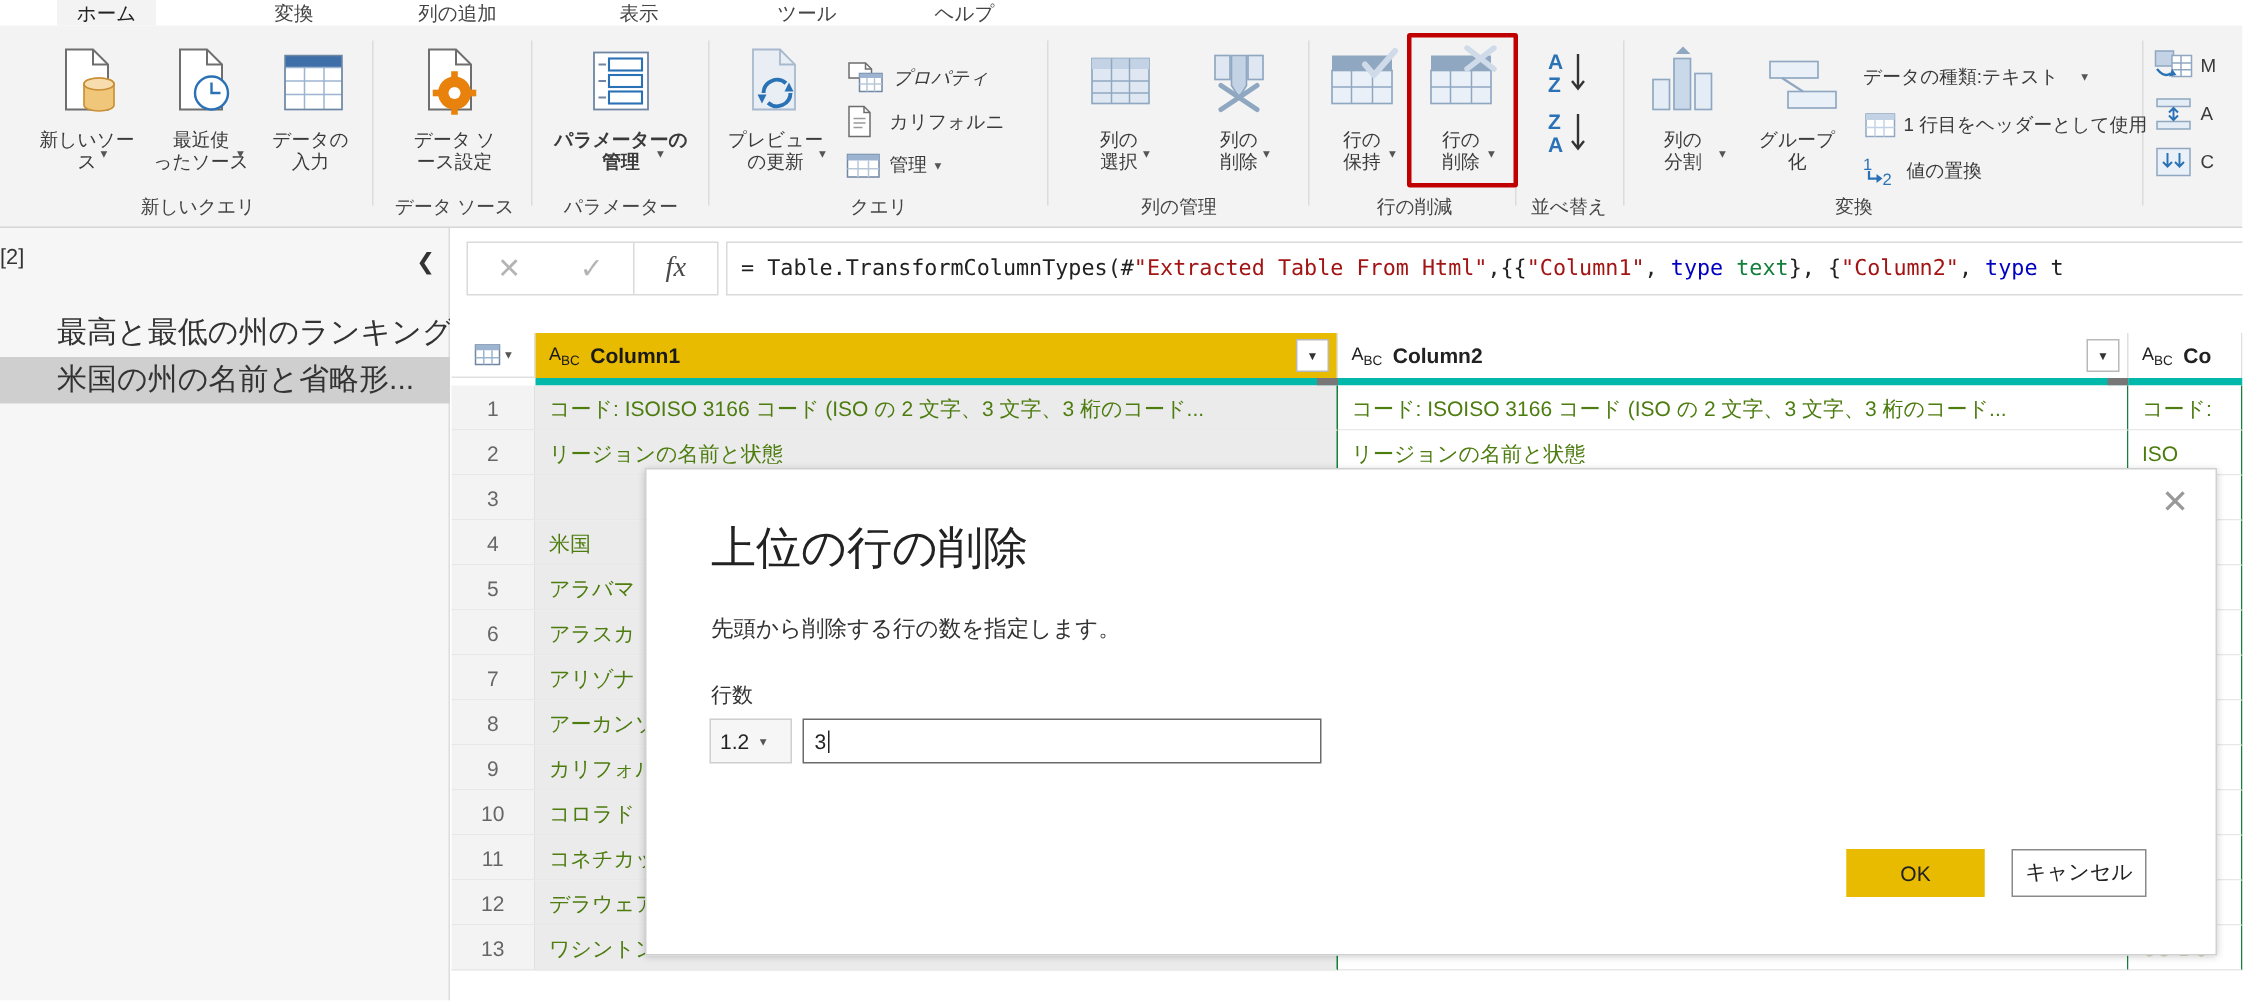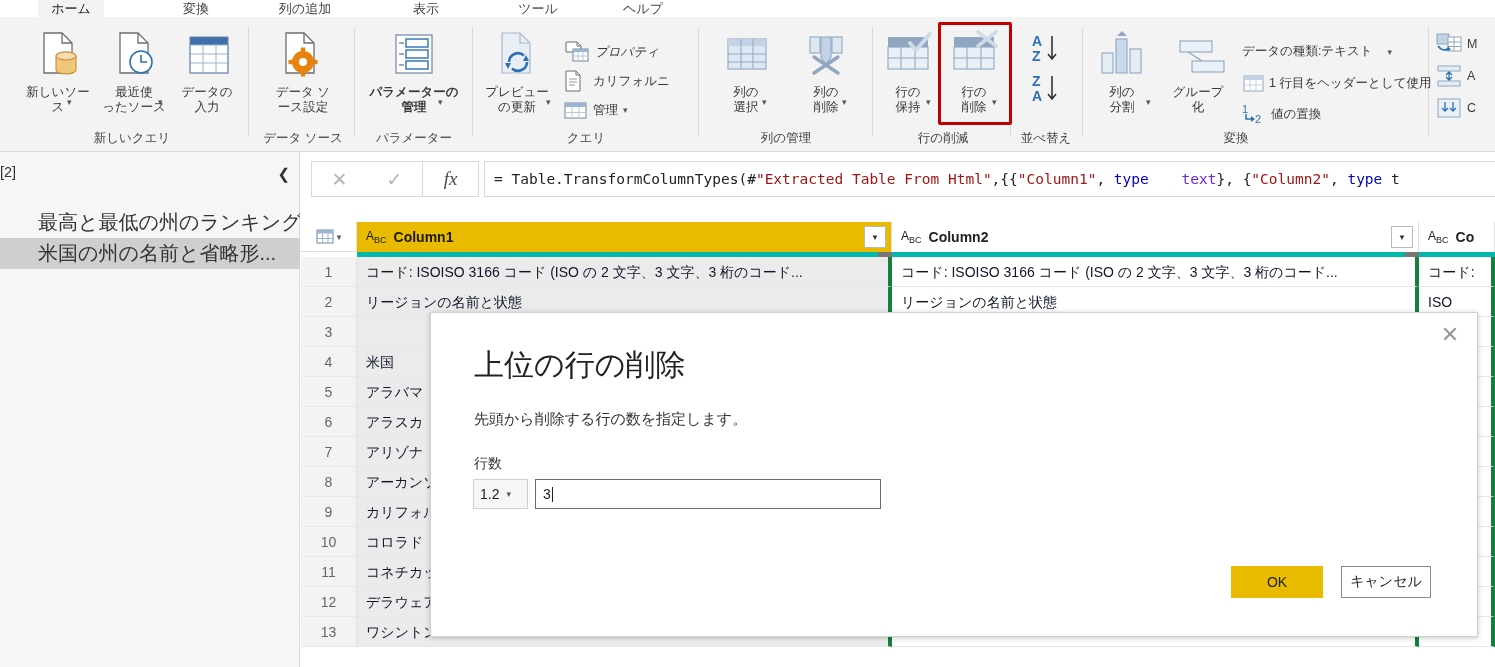--- a/index.html
+++ b/index.html
@@ -84,21 +84,21 @@
   .fbar-input {
     position:absolute; left:183px; top:9px; width:1302px; height:36px;
     border:1px solid #dadada; background:#fff;
     font-family:"DejaVu Sans Mono","Liberation Mono",monospace;
     font-size:14.5px; line-height:34px; padding-left:9px;
     white-space:nowrap; overflow:hidden; color:#222;
   }
   .m-op { color:#222; }
   .m-str { color:#a31515; }
   .m-kw { color:#0000c0; }
-  .m-type { color:#6d28d9;margin-left:24px; }
+  .m-type { color:#15803d; }
 
   
   .grid { position:absolute; left:301px; top:204px; width:1194px; height:463px; background:#fff; }
   .grid-head { position:absolute; top:18px; left:0; width:1194px; height:30px; }
   .corner-cell {
     position:absolute; left:0; top:0; width:56px; height:30px;
     background:#fff; border-right:1px solid #e0e0e0; border-bottom:1px solid #e0e0e0;
     display:flex; align-items:center; justify-content:center; gap:1px;
   }
   .colhead {
@@ -121,22 +121,22 @@
   .qualbar { position:absolute; top:48px; height:5px; background:#01b8aa; }
   .qualbar .grey { position:absolute; right:0; top:0; width:14px; height:5px; background:#777; }
 
   .rowno {
     position:absolute; left:0; width:56px; height:30px; line-height:30px;
     text-align:center; font-size:14px; color:#666;
     background:#f3f3f3; border-right:1px solid #e0e0e0; border-bottom:1px solid #e8e8e8;
   }
   .cell {
     position:absolute; height:30px; line-height:30px;
-    font-size:14px; color:#0f172a; padding-left:9px; overflow:hidden;
-    white-space:nowrap; border-right:4px solid #15803d; border-bottom:1px solid #e8e8e8;
+    font-size:14px; color:#4d7c0f; padding-left:9px; overflow:hidden;
+    white-space:nowrap; border-right:1px solid #15803d; border-bottom:1px solid #e8e8e8;
     background:#fff;
   }
   .cell.sel { background:#ebebeb; }
 
   
   .dlg {
     position:absolute; left:430px; top:312px; width:1048px; height:325px;
     background:#fff; border:1px solid #d0d0d0;
     box-shadow:0 1px 5px rgba(0,0,0,0.22);
   }

